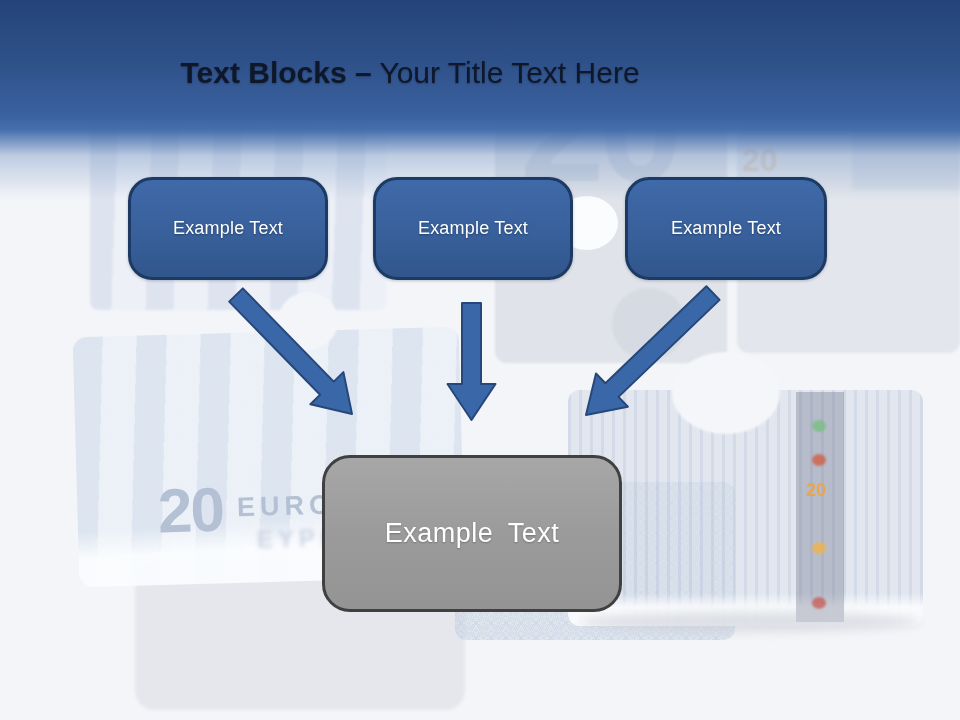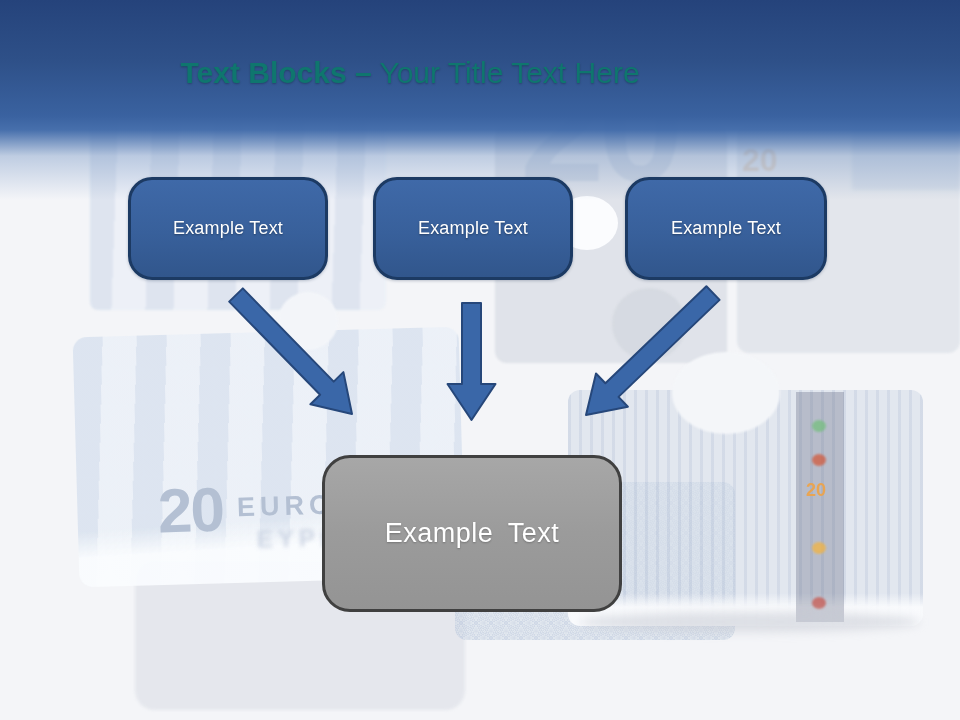--- a/index.html
+++ b/index.html
@@ -116,21 +116,21 @@
       #25437B 0%,
       #2E5088 30%,
       #3A62A0 58%,
       rgba(64,106,169,.96) 65%,
       rgba(126,156,199,.45) 78%,
       rgba(244,246,249,0) 100%);
   }
   
   .title{
     position:absolute;left:0;top:55px;width:820px;z-index:3;
-    text-align:center;color:#0f766e;font-size:30px;line-height:1.2;margin:0;
+    text-align:center;color:#0f172a;font-size:30px;line-height:1.2;margin:0;
     text-shadow:0 1px 2px rgba(0,0,0,.25);font-weight:400;
   }
   .title .t-bold{font-weight:700;}
   
   .block{
     position:absolute;top:177px;height:103px;z-index:4;box-sizing:border-box;
     border:3px solid #1C3A63;border-radius:24px;
     background:linear-gradient(180deg,#3F69A8 0%,#38609B 55%,#31568C 100%);
     display:flex;align-items:center;justify-content:center;
     color:#ffffff;font-size:18px;letter-spacing:.2px;

